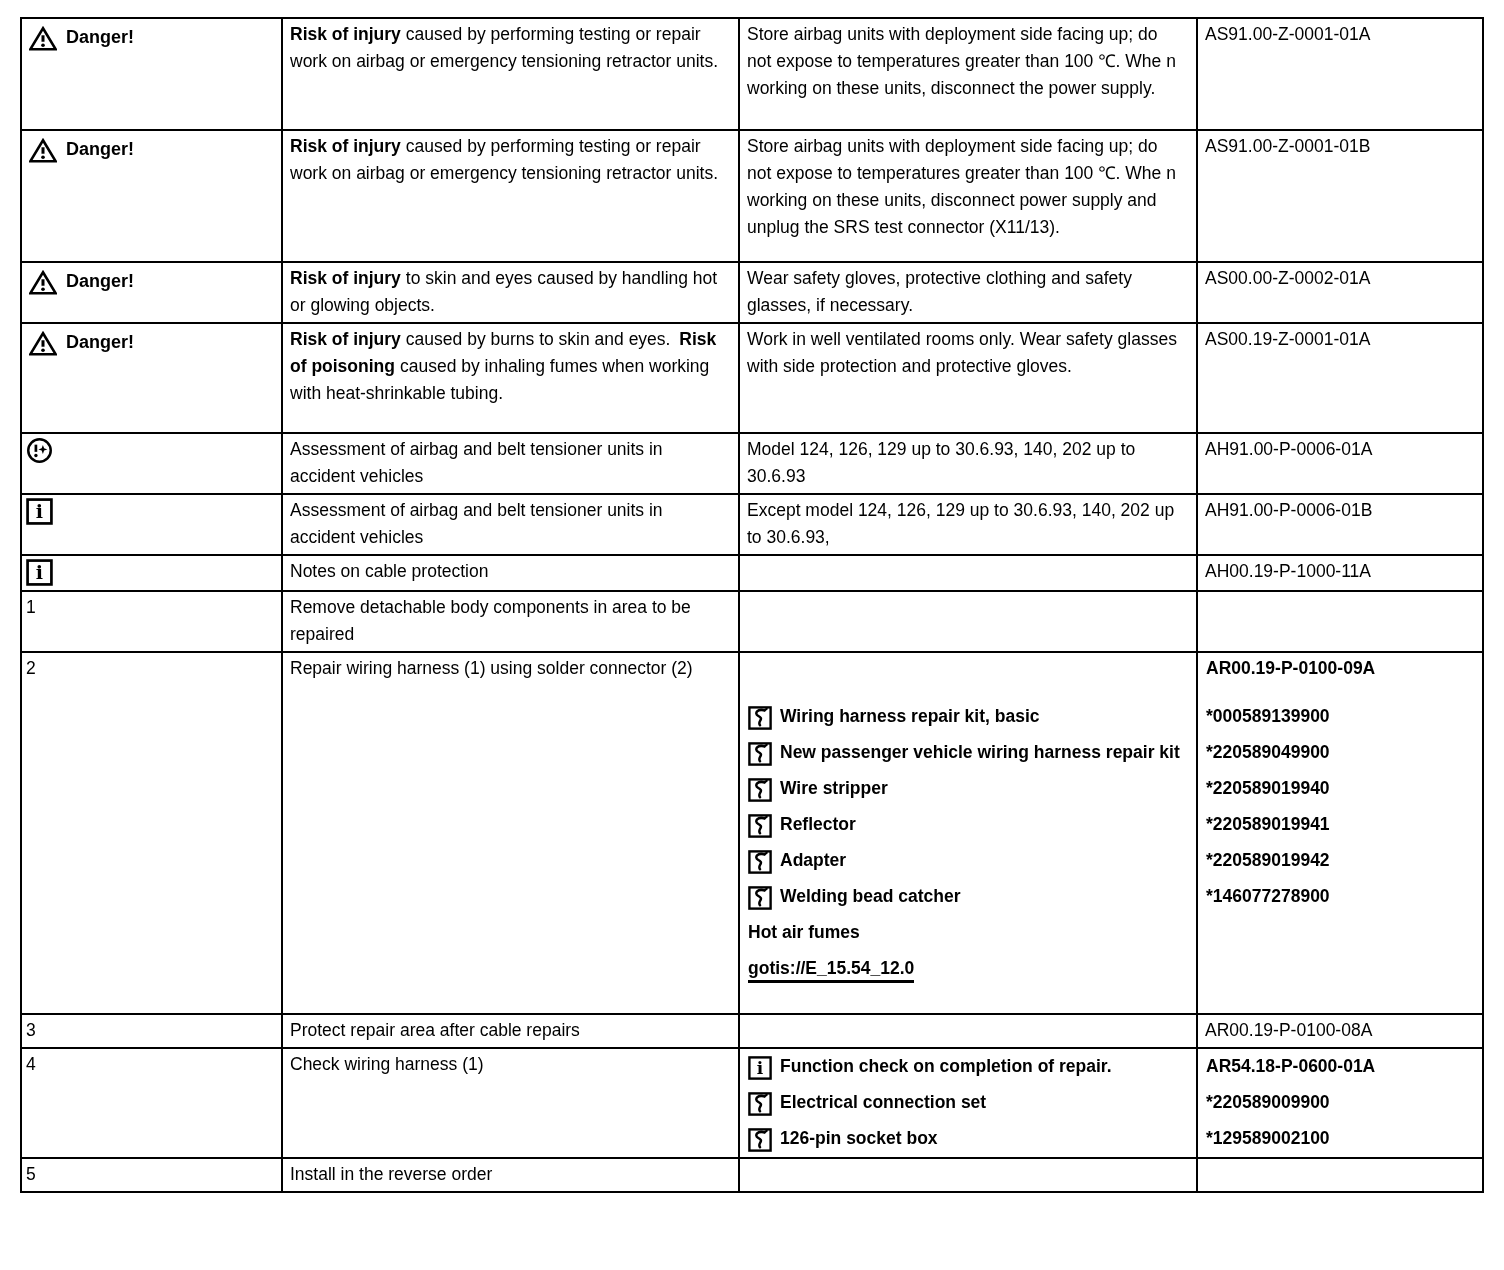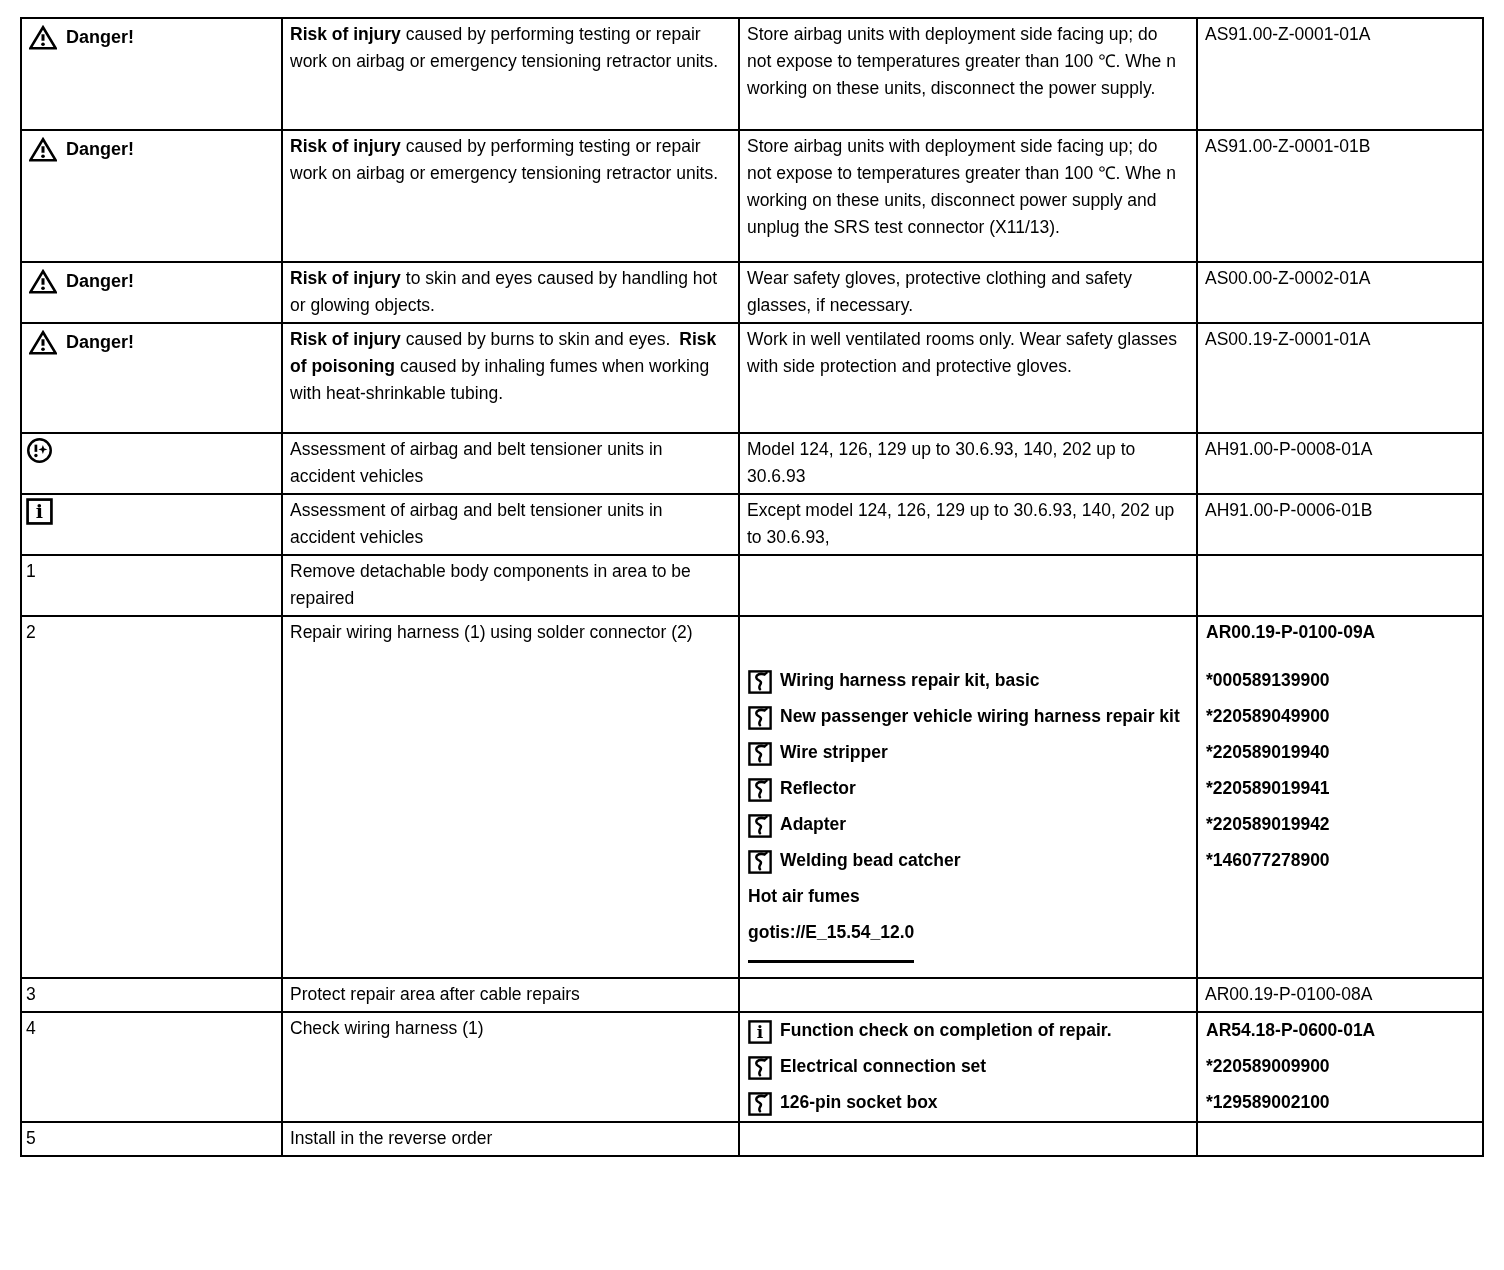--- a/index.html
+++ b/index.html
@@ -4,37 +4,37 @@
 <style>
   html,body{margin:0;padding:0;background:#fff;color:#000;}
   body{width:1504px;height:1270px;font-family:"Liberation Sans",sans-serif;}
   table.doc{border-collapse:collapse;table-layout:fixed;width:1462px;margin:17px 0 0 20px;}
   td{border:2px solid #000;vertical-align:top;padding:2px 14px 3px 7px;
      font-size:17.5px;line-height:27px;overflow:hidden;}
   td.c1{padding-left:4px;padding-right:4px;}
   .hdr{font-weight:bold;}
   .hdr-icons{display:flex;gap:9px;align-items:flex-start;padding-top:1px;}
   .hdr-icons svg{width:28px;height:28px;display:block;}
-  .danger-wrap{display:flex;gap:9px;align-items:center;padding-top:3px;padding-left:3px;}
+  .danger-wrap{display:flex;gap:9px;align-items:flex-end;padding-top:3px;padding-left:3px;}
   .danger-wrap svg{width:28px;height:25px;flex-shrink:0;}
   .danger-label{font-weight:bold;font-size:18px;}
   .row-icon{padding-top:3px;padding-left:3px;}
   .row-icon svg{width:27px;height:27px;display:block;}
   .bold{font-weight:bold;margin-right:5px;}
   .stepnum{padding-left:2px;}
   td.combo{padding:0;position:relative;font-weight:bold;}
   .divider{position:absolute;left:456px;top:0;bottom:0;width:2px;background:#000;}
   .combo-grid{display:grid;grid-template-columns:458px 1fr;}
   .gl{padding:4px 8px 5px 8px;}
   .gr{padding:4px 8px 5px 8px;}
   .gr.topcode{padding-top:2px;}
   .sp{height:12px;padding:0;}
   .item{display:flex;gap:8px;align-items:flex-end;}
   .item svg{width:24px;height:24px;flex-shrink:0;margin-top:2px;}
-  .gotis{display:inline-block;border-bottom:3px solid #000;padding-bottom:16px;line-height:24px;}
+  .gotis{display:inline-block;border-bottom:3px solid #000;padding-bottom:0px;line-height:24px;}
   .code{white-space:nowrap;}
 </style>
 </head>
 <body>
 
 <svg width="0" height="0" style="position:absolute">
   <defs>
     <symbol id="sym-expand" viewBox="0 0 24 24">
       <rect x="1.4" y="1.4" width="21.2" height="21.2" fill="none" stroke="#000" stroke-width="2.4"></rect>
       <g stroke="#000" stroke-width="2.4">
@@ -157,34 +157,44 @@
 
 
   <tr style="height:58px">
     <td class="c1 row-icon">
           <svg>
             <use href="#sym-note"></use>
           </svg>
         </td>
     <td>Assessment of airbag and belt tensioner units in accident vehicles</td>
     <td>Model 124, 126, 129 up to 30.6.93, 140, 202 up to 30.6.93</td>
-    <td class="code">AH91.00-P-0008-01A</td>
+    <td class="code">AH91.00-P-0006-01A</td>
   </tr>
 
   <tr style="height:57px">
     <td class="c1 row-icon">
           <svg>
             <use href="#sym-info"></use>
           </svg>
         </td>
     <td>Assessment of airbag and belt tensioner units in accident vehicles</td>
     <td>Except model 124, 126, 129 up to 30.6.93, 140, 202 up to 30.6.93,</td>
     <td class="code">AH91.00-P-0006-01B</td>
   </tr>
 
+  <tr style="height:36px">
+    <td class="c1 row-icon">
+          <svg>
+            <use href="#sym-info"></use>
+          </svg>
+        </td>
+    <td>Notes on cable protection</td>
+    <td></td>
+    <td class="code">AH00.19-P-1000-11A</td>
+  </tr>
 
   <tr style="height:56px">
     <td class="c1 stepnum">1</td>
     <td>Remove detachable body components in area to be repaired</td>
     <td></td>
     <td></td>
   </tr>
 
   <tr style="height:362px">
     <td class="c1 stepnum">2</td>

